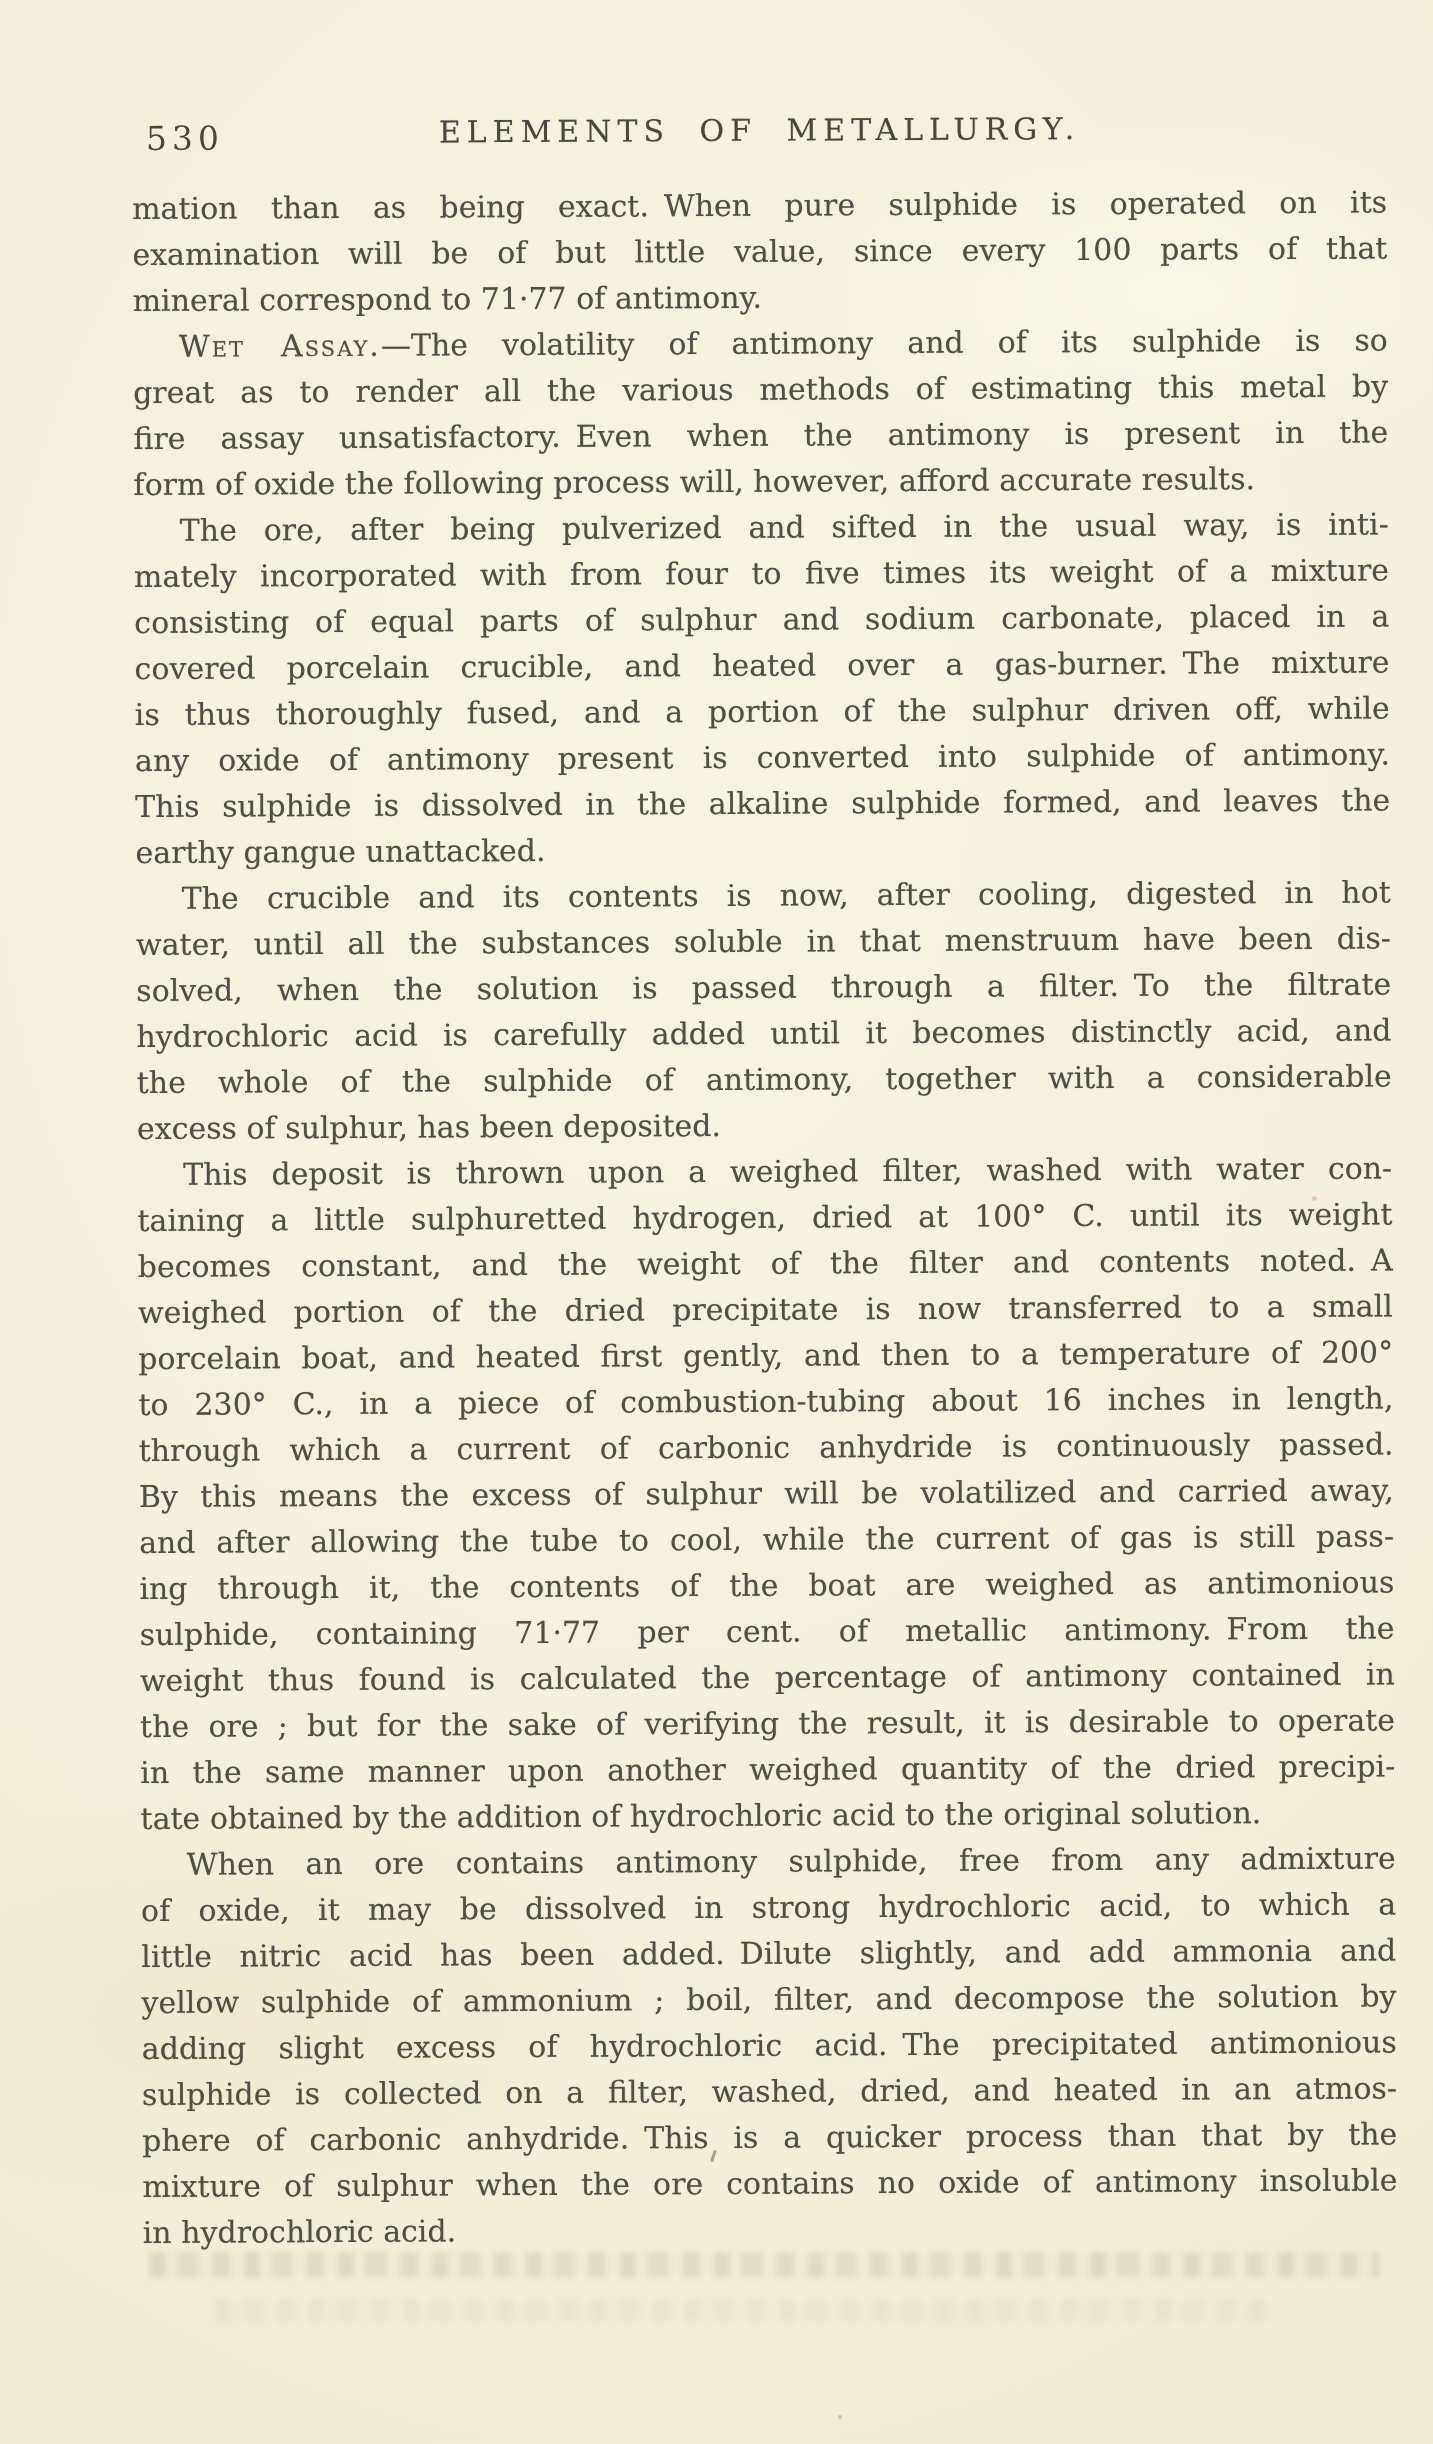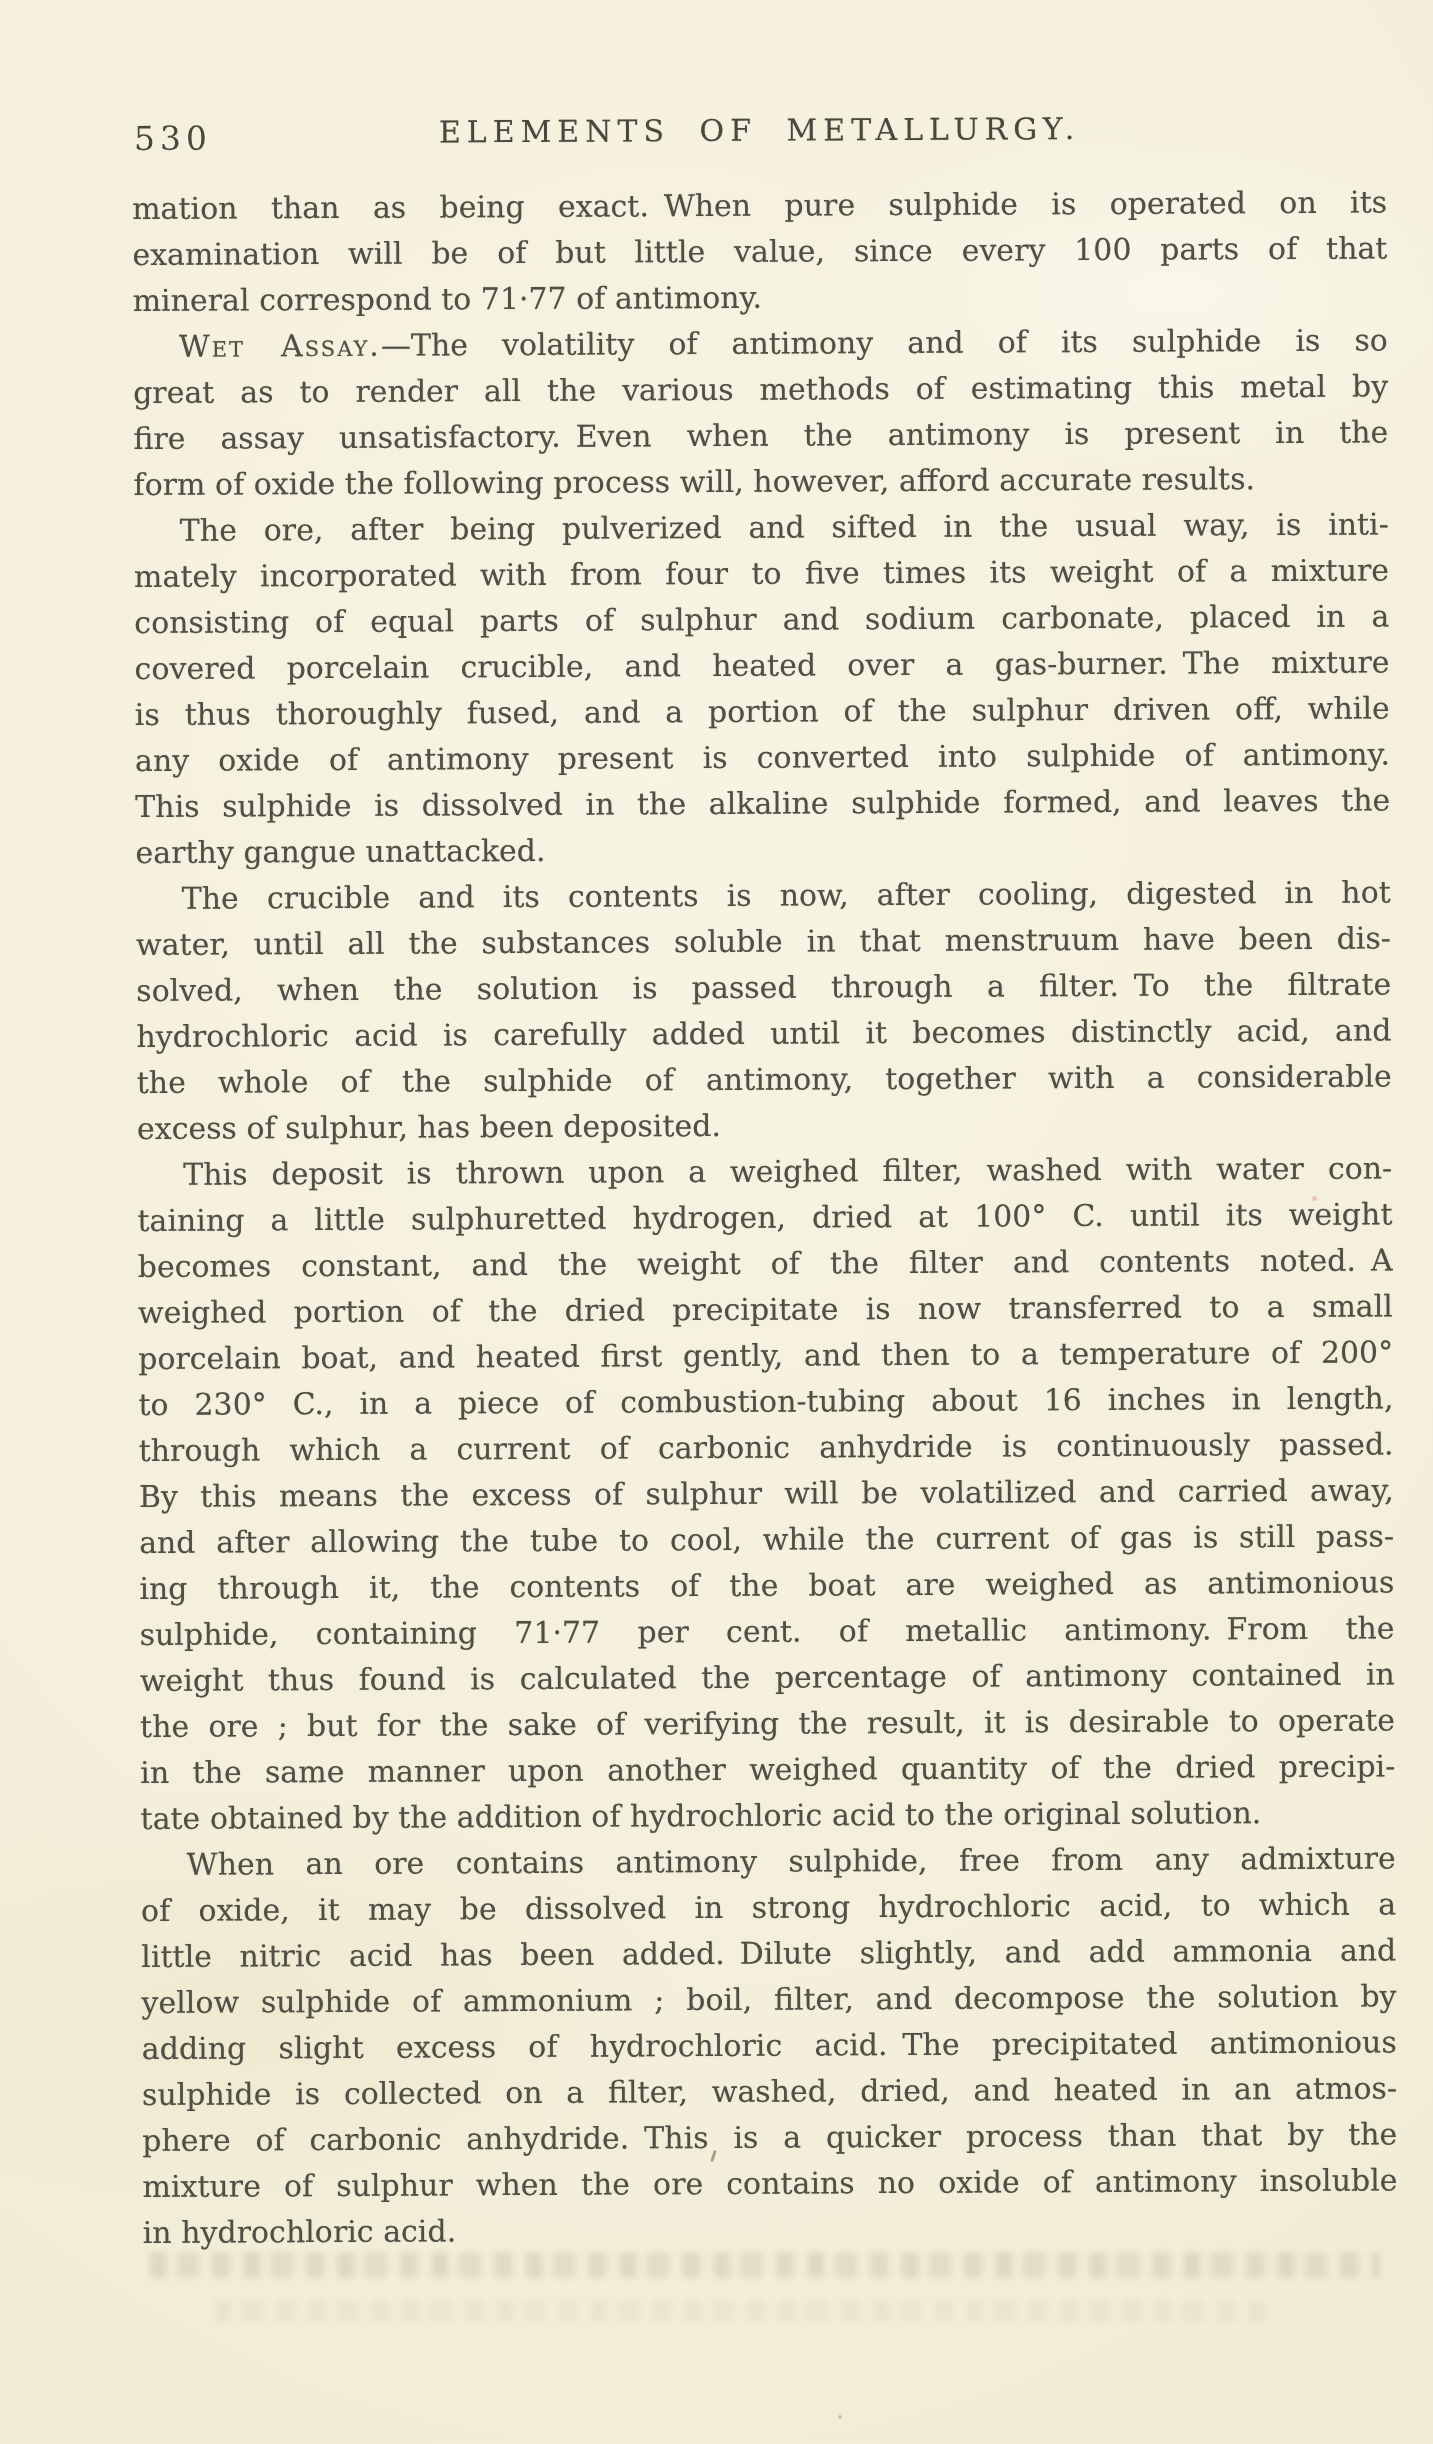--- a/index.html
+++ b/index.html
@@ -16,21 +16,21 @@
       radial-gradient(520px 260px at 82% 12%, rgba(255,255,246,0.45), transparent 70%),
       radial-gradient(ellipse 130% 100% at 46% 32%, #f8f4e3 0%, #f4efdb 52%, #f0ebd2 82%, #ebe5c9 100%);
     color: #504f45;
   }
   .page-header {
     position: absolute; left: 132px; top: 116px; width: 1255px;
     transform: rotate(-0.3deg); transform-origin: 0 50%;
     color: #49483f;
   }
   .page-number {
-    position: absolute; left: 2px; top: 3px;
+    position: absolute; left: 14px; top: 3px;
     font-size: 33px; letter-spacing: 5px;
   }
   .running-title {
     text-align: center;
     font-size: 30px; letter-spacing: 6px; word-spacing: 14px;
     text-shadow: 0 0 1px rgba(76,74,62,0.4);
   }
   .page-body {
     position: absolute; left: 132px; top: 186px; width: 1255px;
     font-size: 30px; line-height: 46px;

